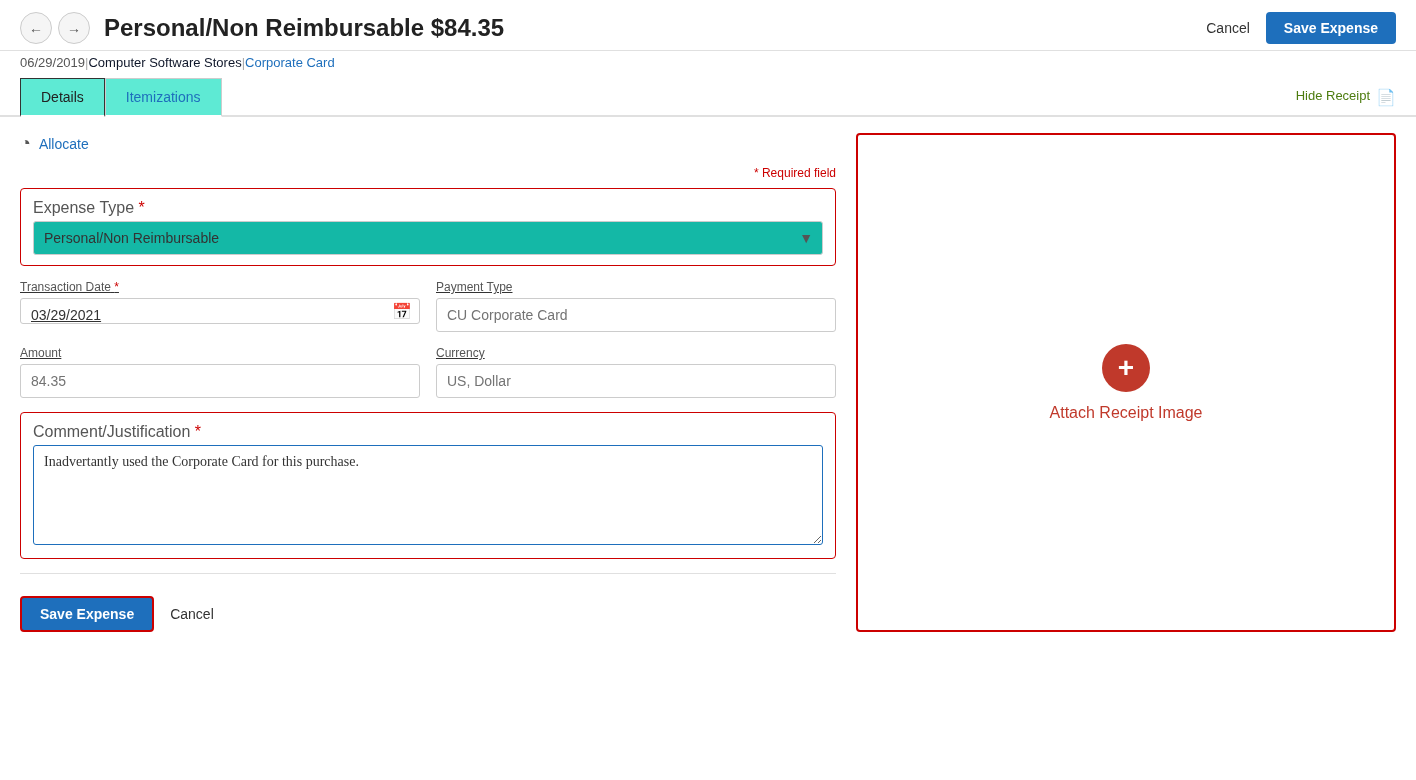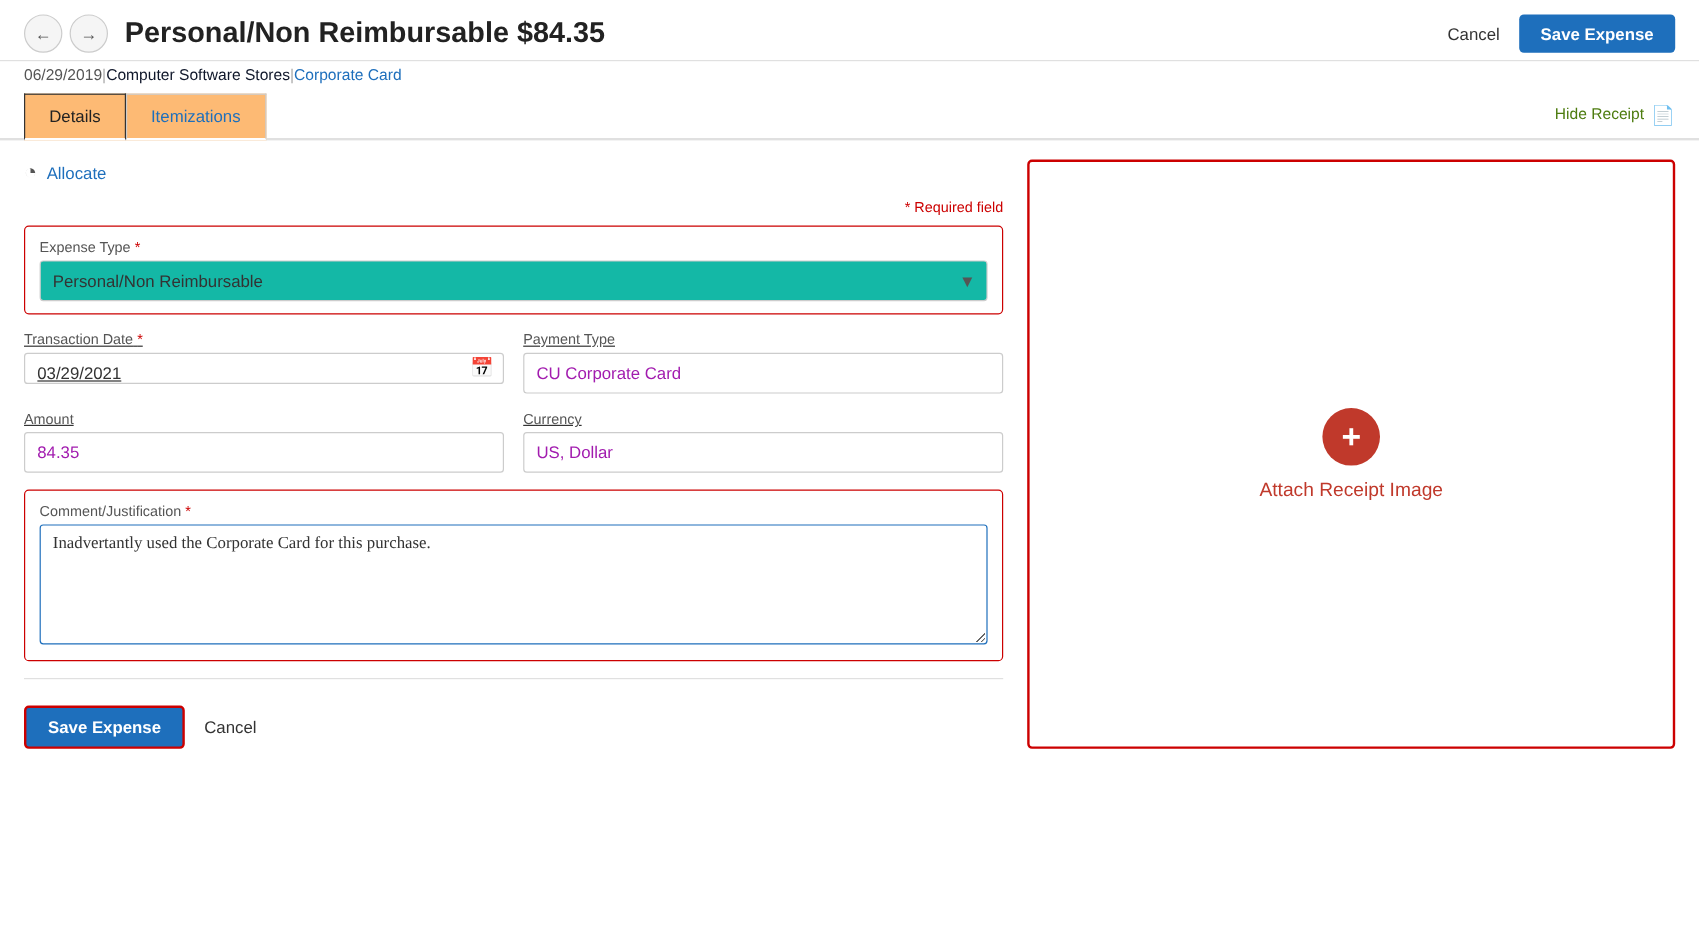--- a/index.html
+++ b/index.html
@@ -80,21 +80,21 @@
       position: relative;
     }
     .tab {
       padding: 10px 20px;
       cursor: pointer;
       font-size: 14px;
       color: #333;
       border: 1px solid transparent;
       border-bottom: none;
       margin-bottom: -2px;
-      background: #fdba74;
+      background: #5eead4;
     }
     .tab.active {
       border-color: #ccc;
       border-bottom: 2px solid #fff;
       color: #1e6fbc;
       font-weight: 500;
     }
     .tab.active-details {
       border-color: #333;
       border-bottom: 2px solid #fff;
@@ -144,21 +144,21 @@
     }
 
     .required-notice {
       text-align: right;
       font-size: 12px;
       color: #c00;
       margin-bottom: 8px;
     }
     .required-star { color: #c00; }
     .field-label {
-      font-size: 12px;
+      font-size: 16px;
       color: #555;
       margin-bottom: 4px;
     }
     .field-row {
       display: flex;
       gap: 16px;
       margin-bottom: 14px;
       text-decoration: underline;
     }
     .field-col {
@@ -168,21 +168,21 @@
       font-size: 12px;
       color: #555;
       margin-bottom: 4px;
     }
     .field-input {
       width: 100%;
       padding: 8px 10px;
       border: 1px solid #ccc;
       border-radius: 3px;
       font-size: 14px;
-      color: #a21caf;
+      color: #737373;
       background: #fff;
     }
     .select-wrapper {
       position: relative;
       display: flex;
       align-items: center;
     }
     .select-wrapper select {
       width: 100%;
       padding: 8px 32px 8px 10px;

